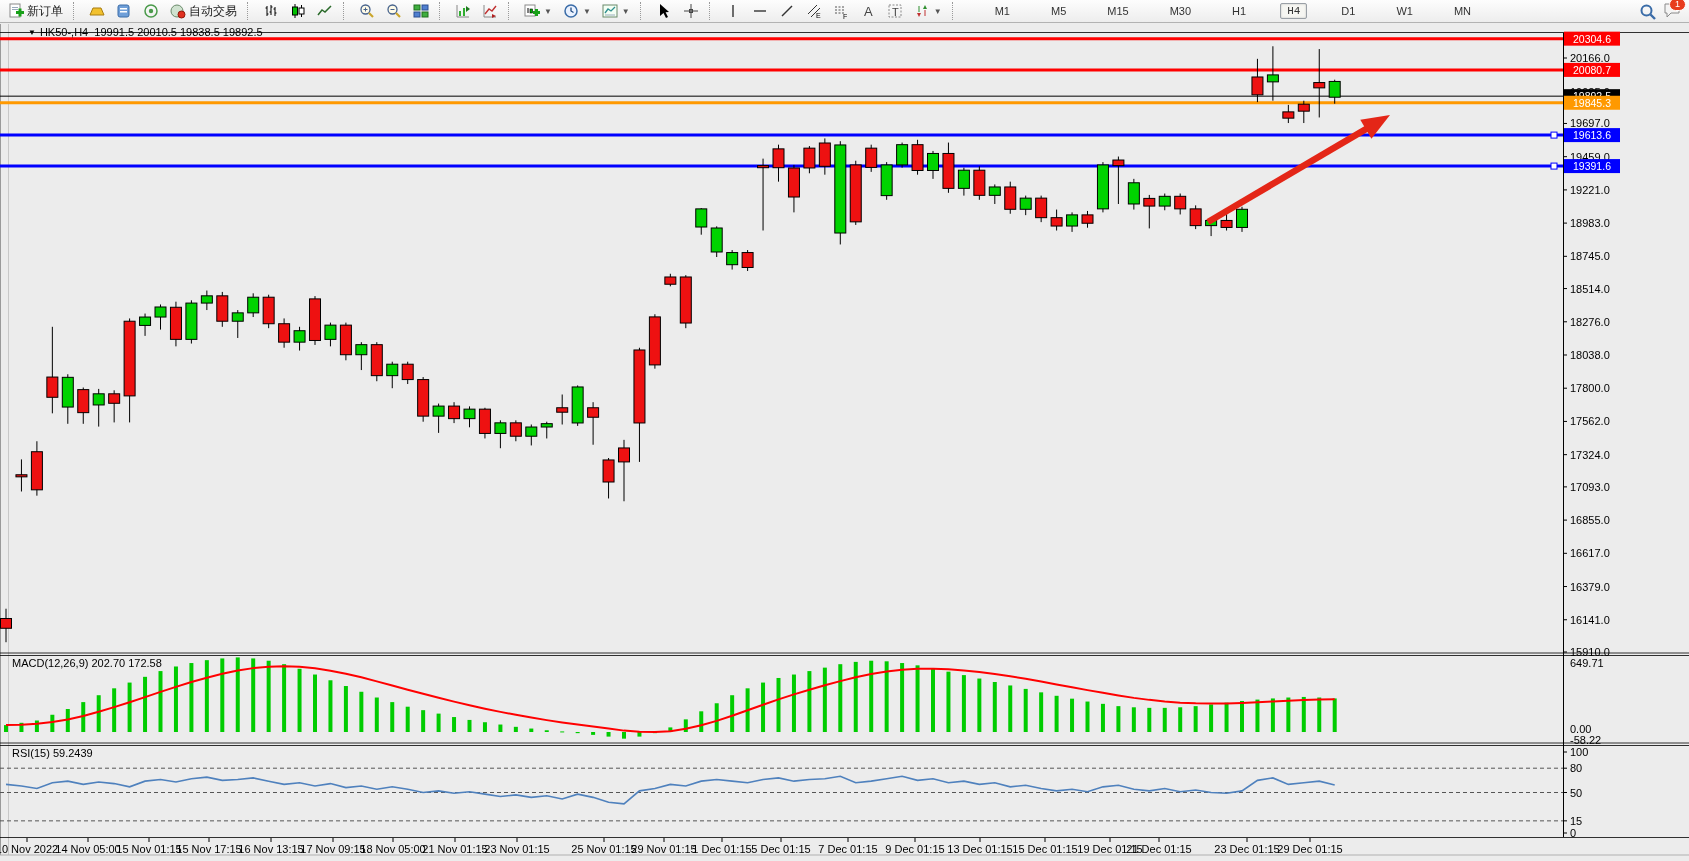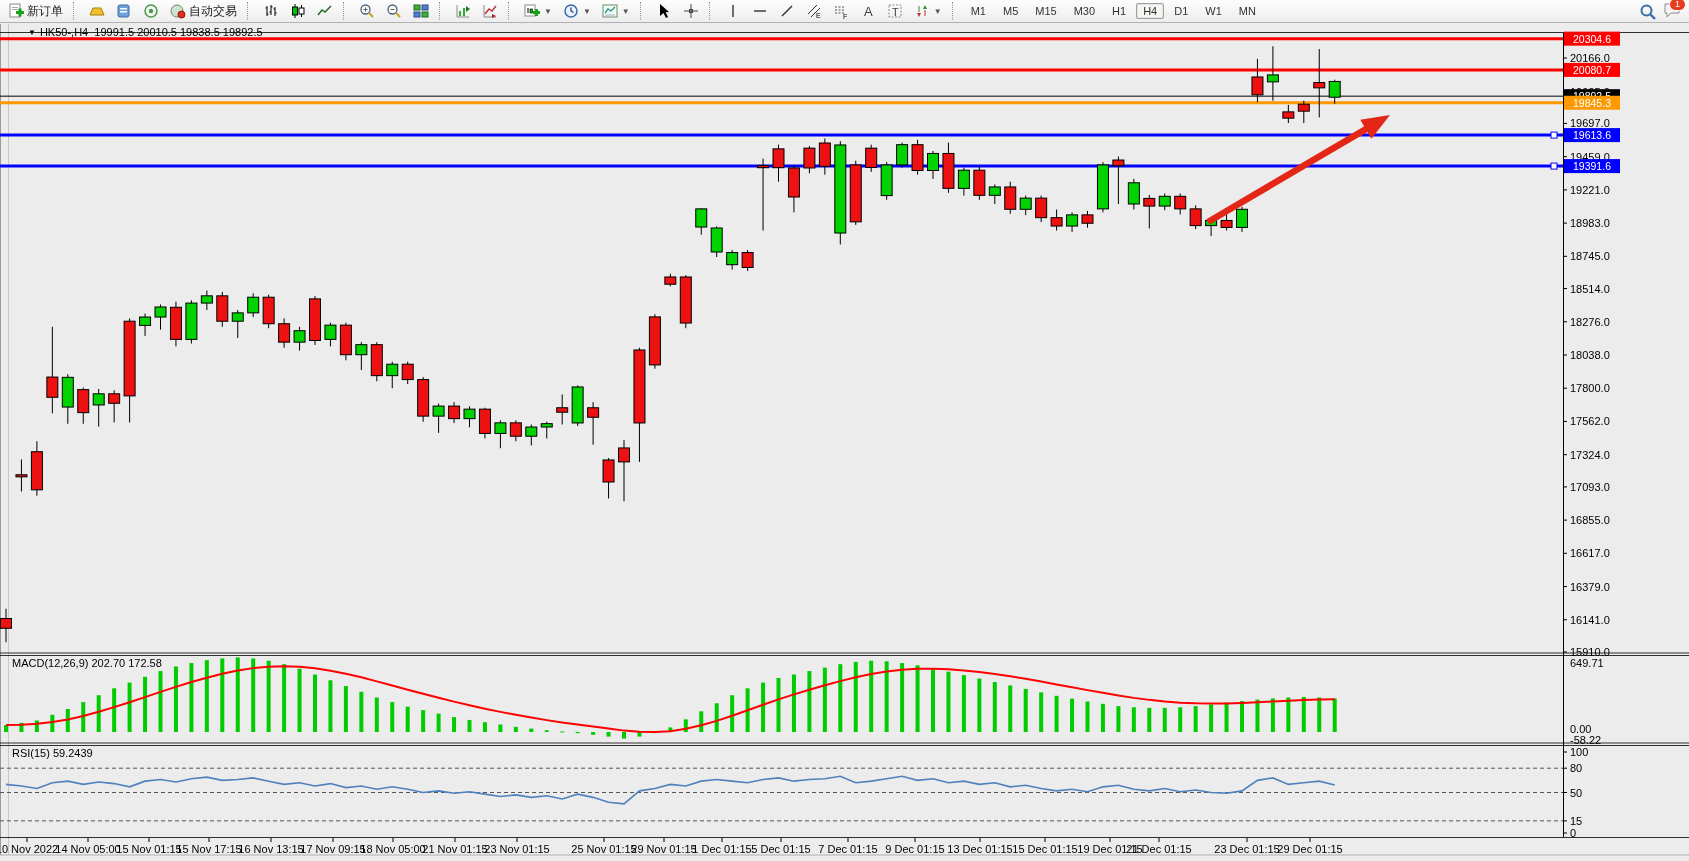--- a/index.html
+++ b/index.html
@@ -5,22 +5,22 @@
   html,body{margin:0;padding:0;background:#ececec;width:1689px;height:861px;overflow:hidden;
     font-family:"Liberation Sans",sans-serif;-webkit-font-smoothing:antialiased;}
   .toolbar{position:absolute;top:0;left:0;width:1689px;height:23px;
     background:linear-gradient(#fdfdfd,#ededed);border-bottom:1px solid #b2b2b2;
     display:flex;align-items:center;padding:0 4px;box-sizing:border-box;gap:3px;font-size:12px;color:#222;}
   .tbtn{display:flex;align-items:center;gap:3px;padding:1px 3px;border:1px solid transparent;border-radius:2px;cursor:default;}
   .ico{width:16px;height:16px;display:inline-block;flex:0 0 auto;}
   .ico svg{display:block}
   .sep{width:5px;height:18px;border-left:1px dotted #9a9a9a;margin:0 3px;}
   .caret{font-size:8px;color:#555;margin-left:1px;}
-  .tfbtn{font-size:11px;color:#333;padding:1px 6px;border:1px solid transparent;border-radius:2px;}
-  .tfbtn.active{background:#f6f6f2;border:1px solid #9aA0a6;box-shadow:inset 0 0 2px #bbb;}
+  .tfbtn{font-size:11px;color:#333;padding:1px 6px;border:1px solid transparent;border-radius:2px;margin-left:24px;}
+  .tfbtn.active{background:#f6f6f2;border:1px solid #9aA0a6;box-shadow:inset 0 0 2px #bbb;font-family:Liberation Mono, monospace;}
   .tb-right{margin-left:auto;display:flex;align-items:center;gap:8px;padding-right:6px;}
   .badge{position:absolute;top:-4px;right:-7px;background:#e83c1e;color:#fff;font-size:9px;
     border-radius:7px;min-width:11px;height:11px;line-height:11px;text-align:center;padding:0 2px;
     border:1px solid #fff;}
   .chat-wrap{position:relative;}
   .chart-title{position:absolute;top:26px;left:12px;font-size:11px;color:#000;z-index:5;white-space:nowrap;margin-left:16px;}
   .chart-title .tri{font-size:8px;vertical-align:1px;margin-right:4px;}
   #chartsvg{position:absolute;top:24px;left:0;}
   text{font-family:"Liberation Sans",sans-serif;}
 </style>

